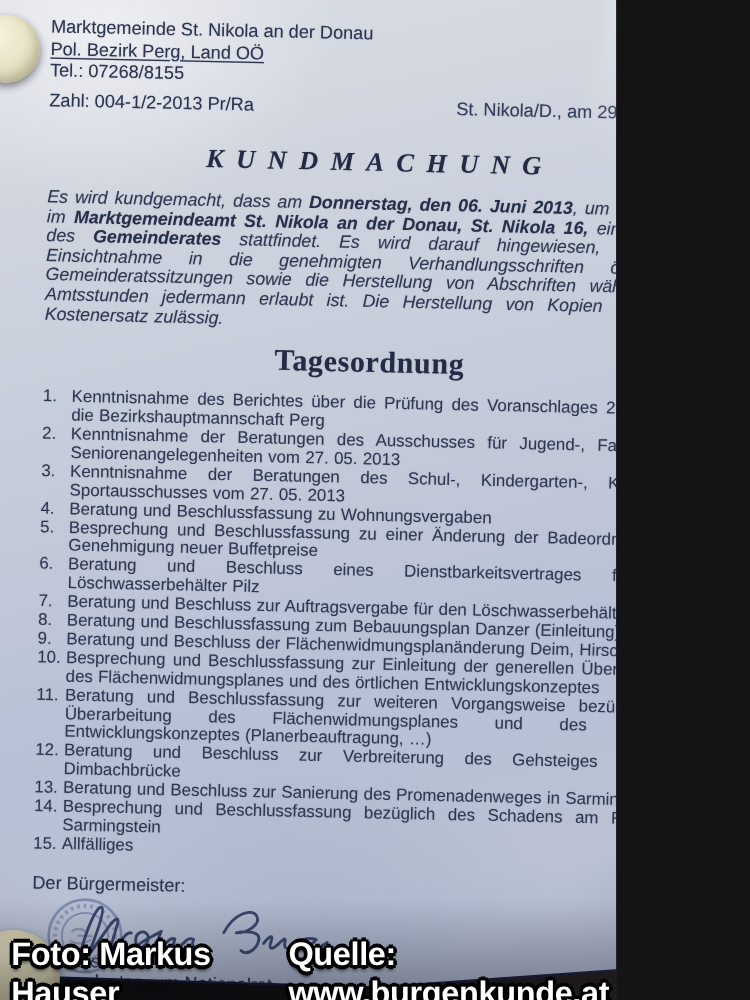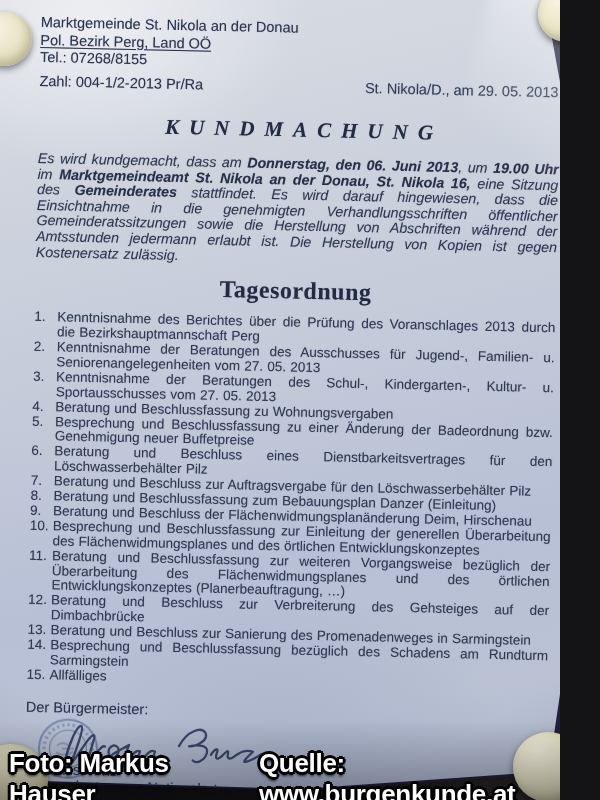--- a/index.html
+++ b/index.html
@@ -1,18 +1,18 @@
 <!DOCTYPE html>
 <html><head>
 <meta charset="utf-8">
 <style>
   * { margin:0; padding:0; box-sizing:border-box; }
   html,body { width:600px; height:800px; overflow:hidden; background:#141316;
               font-family:"Liberation Sans","DejaVu Sans",sans-serif; }
-  .photo { position:relative; width:560px; height:800px; overflow:hidden;
+  .photo { position:relative; width:493px; height:800px; overflow:hidden;
            background:
              radial-gradient(60% 45% at 92% 96%, #3a3331 0%, rgba(58,51,49,0) 60%),
              radial-gradient(40% 30% at 98% 30%, #26262e 0%, rgba(38,38,46,0) 70%),
              linear-gradient(115deg, #1b1a1d 0%, #151417 55%, #201d1e 100%); }
 
   
   .paper-wrap { position:absolute; inset:0; z-index:1;
                 filter: drop-shadow(5px 2px 0 rgba(30,34,88,.55)) drop-shadow(0 10px 18px rgba(0,0,0,.55)); }
   .paper { position:absolute; inset:0;
            clip-path: polygon(0 0, 545px 0, 583px 208px, 568px 640px, 552px 748px, 540px 772px, 300px 789px, 42px 781px, 0 758px);

